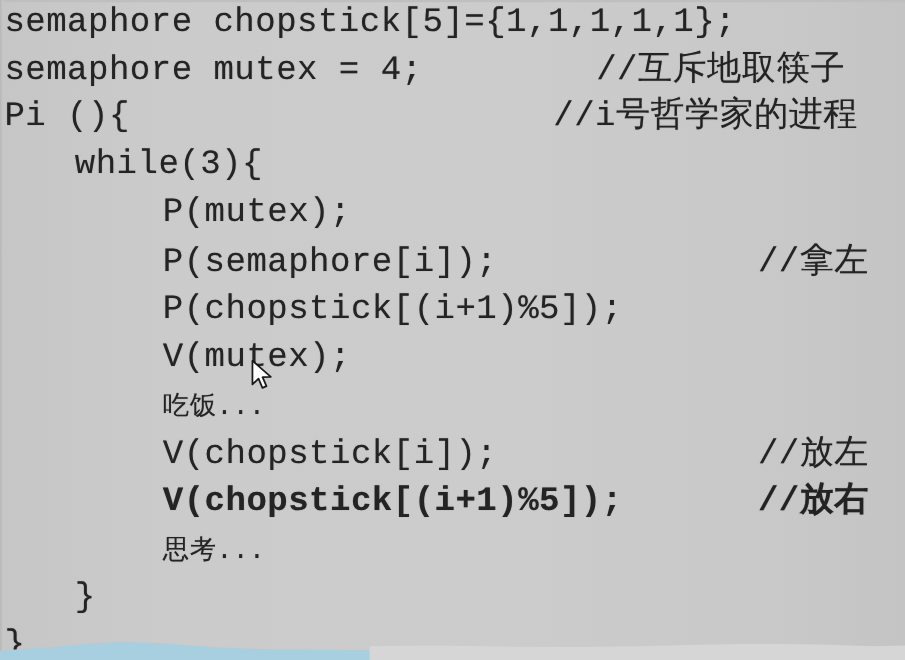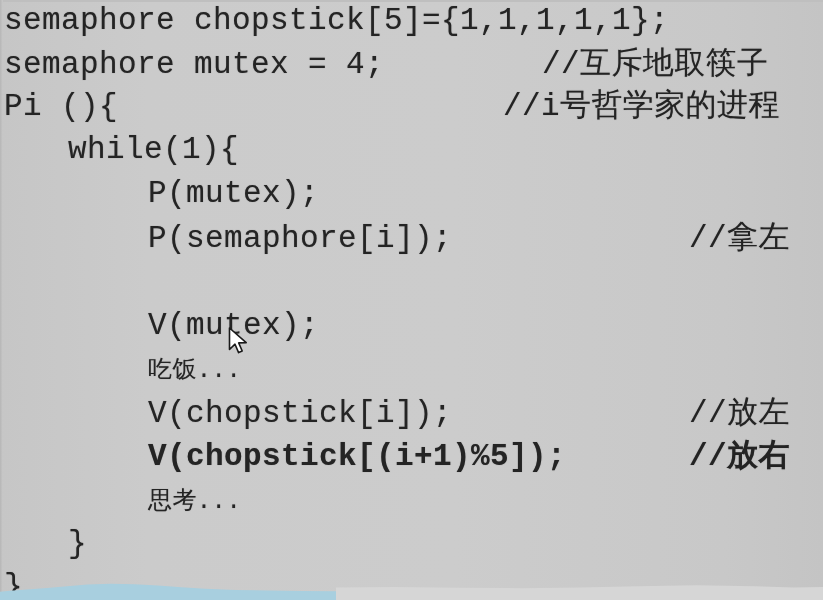--- a/index.html
+++ b/index.html
@@ -163,24 +163,24 @@
 <div id="slide-surface">
 
   <div id="top-edge-shadow"></div>
   <div id="left-edge-shadow"></div>
 
   <div id="code-block">
 
   <div class="code-line ln0"><span class="code-text ind0">semaphore chopstick[5]={1,1,1,1,1};</span></div>
       <div class="code-line ln1"><span class="code-text ind0">semaphore mutex = 4;</span><span class="code-comment cjk com-a">//互斥地取筷子</span></div>
       <div class="code-line ln2"><span class="code-text ind0">Pi (){</span><span class="code-comment cjk com-b">//i号哲学家的进程</span></div>
-      <div class="code-line ln3"><span class="code-text ind1">while(1){</span></div>
+      <div class="code-line ln3"><span class="code-text ind1">while(3){</span></div>
       <div class="code-line ln4"><span class="code-text ind2">P(mutex);</span></div>
       <div class="code-line ln5"><span class="code-text ind2">P(semaphore[i]);</span><span class="code-comment cjk com-c">//拿左</span></div>
-      <div class="code-line ln6"></div>
+      <div class="code-line ln6"><span class="code-text ind2">P(chopstick[(i+1)%5]);</span></div>
       <div class="code-line ln7"><span class="code-text ind2">V(mutex);</span></div>
       <div class="code-line ln8"><span class="code-text ind2 cjk">吃饭...</span></div>
       <div class="code-line ln9"><span class="code-text ind2">V(chopstick[i]);</span><span class="code-comment cjk com-c">//放左</span></div>
       <div class="code-line ln10"><span class="code-text ind2">V(chopstick[(i+1)%5]);</span><span class="code-comment cjk com-c">//放右</span></div>
       <div class="code-line ln11"><span class="code-text ind2 cjk">思考...</span></div>
       <div class="code-line ln12"><span class="code-text ind-close1">}</span></div>
       <div class="code-line ln13"><span class="code-text ind-close0">}</span></div>
     </div>
 
   <div id="bottom-blue-shape"></div>

